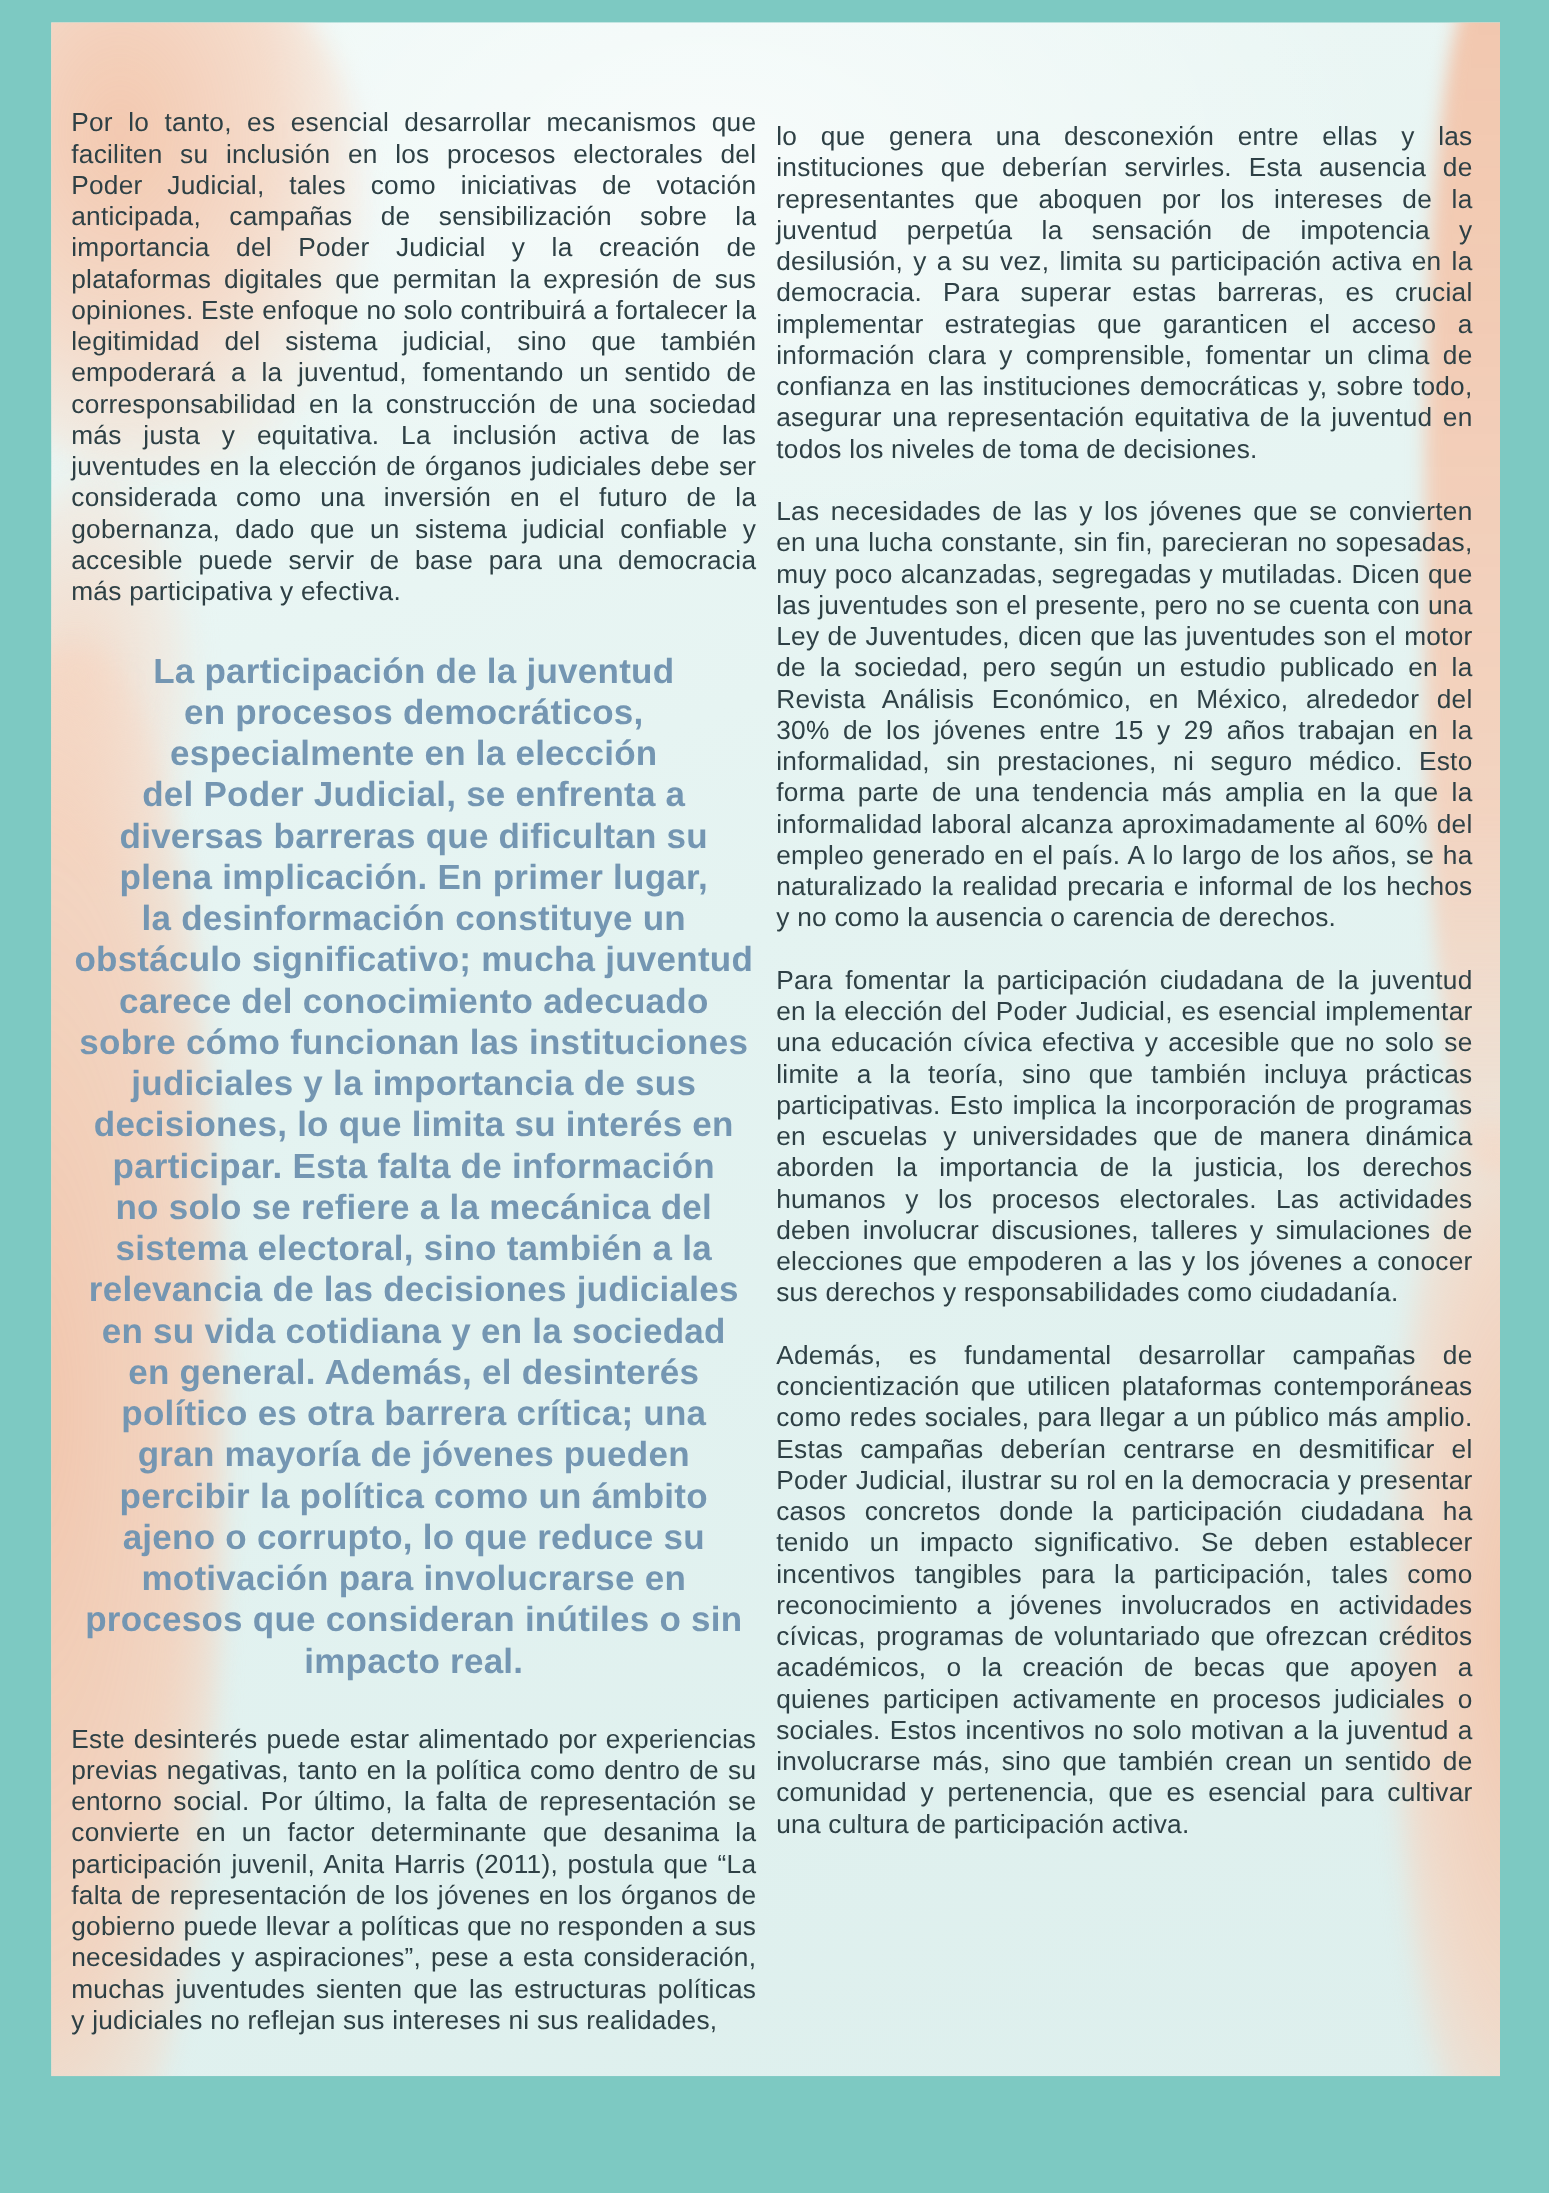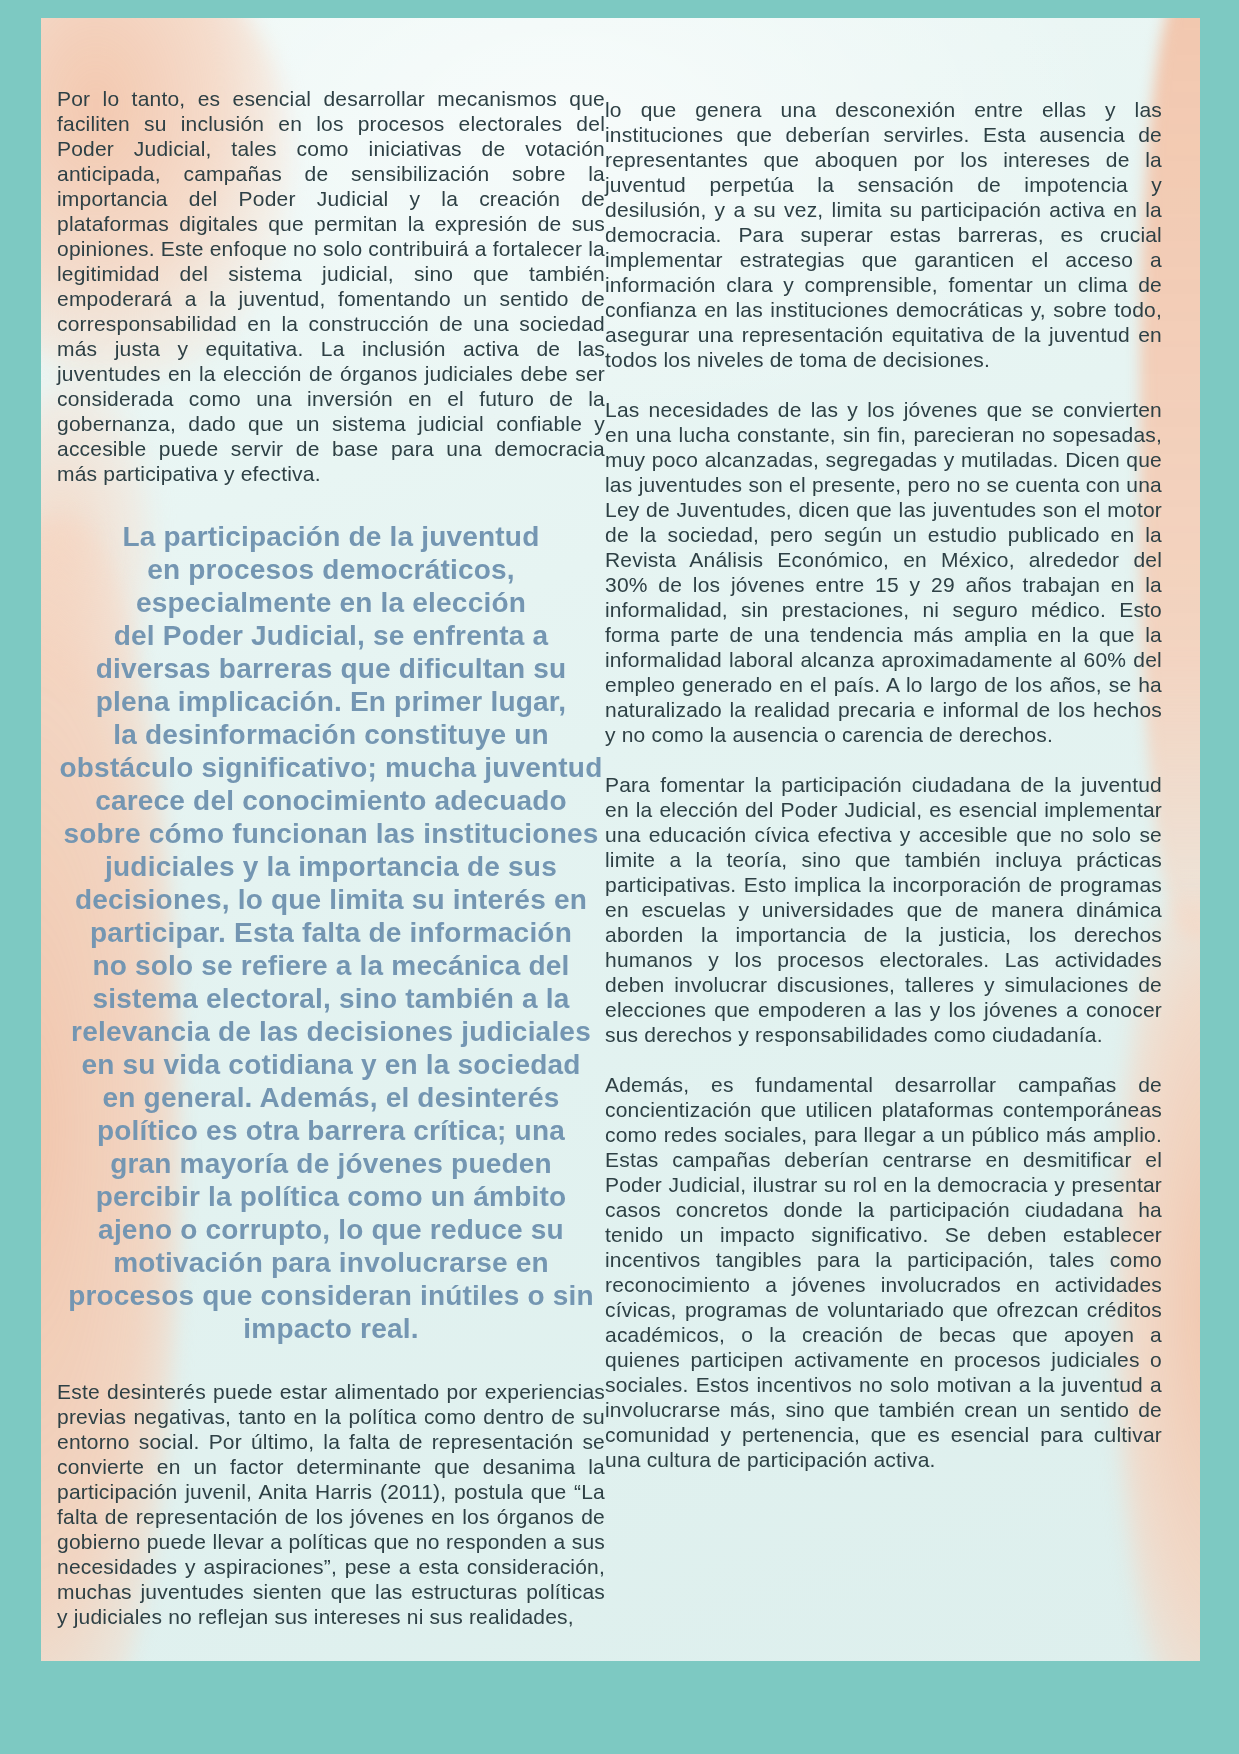--- a/index.html
+++ b/index.html
@@ -65,20 +65,21 @@
     background: radial-gradient(ellipse at 70% 50%, rgba(242,196,170,0.95) 0%, rgba(246,210,189,0.75) 55%, rgba(248,222,206,0.25) 85%, rgba(248,222,206,0) 100%);
     filter: blur(10px);
     border-radius: 55% 45% 40% 60%;
   }
   
   .content {
     position: absolute;
     inset: 0;
     padding: 68px 22px 0 16px;
     display: flex;
+    gap: 16px;
     box-sizing: border-box;
     z-index: 2;
   }
   .column { flex: 0 0 auto; }
   .column-left  { width: 548px; }
   .column-right { width: 557px; margin-top: 11px; }
   .body-par {
     margin: 0 0 25px 0;
     font-size: 21px;
     line-height: 25px;

